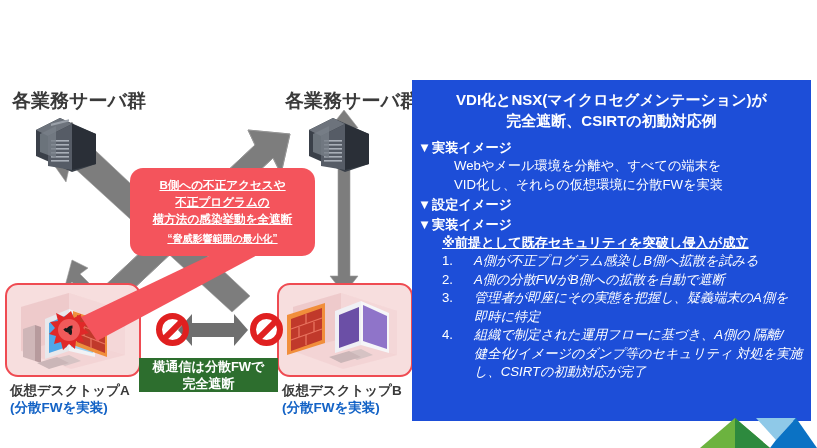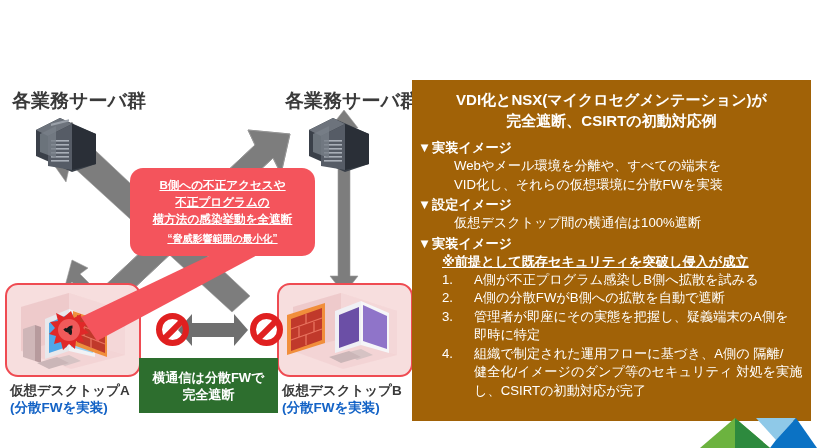--- a/index.html
+++ b/index.html
@@ -55,21 +55,21 @@
   .vd-label{
     position:absolute;font-size:13.5px;font-weight:bold;white-space:nowrap;line-height:17px;
   }
   .vd-label .l1{color:#3a3a3a;display:block;}
   .vd-label .l2{color:#1463c6;display:block;}
   #vdLabelA{left:10px;top:382px;}
   #vdLabelB{left:282px;top:382px;}
 
   
   .greenbox{
-    position:absolute;left:139px;top:358px;width:139px;height:55px;
+    position:absolute;left:139px;top:358px;width:139px;height:34px;
     background:#2d6e2e;color:#fff;font-weight:bold;font-size:13px;line-height:17px;
     text-align:center;display:flex;flex-direction:column;justify-content:center;
     z-index:7;
   }
   .greenbox span{display:block;white-space:nowrap;}
 
   
   .noentry{
     position:absolute;width:33px;height:33px;border-radius:50%;
     border:6px solid #e02020;box-sizing:border-box;background:transparent;z-index:8;
@@ -78,21 +78,21 @@
     content:"";position:absolute;left:50%;top:50%;
     width:26px;height:6px;background:#e02020;
     transform:translate(-50%,-50%) rotate(-45deg);
   }
   #noA{left:156px;top:313px;}
   #noB{left:250px;top:313px;}
 
   
   .bluepanel{
     position:absolute;left:412px;top:80px;width:399px;height:341px;
-    background:#a16207;color:#fff;box-sizing:border-box;
+    background:#1d4ed8;color:#fff;box-sizing:border-box;
     padding:9px 6px 0 6px;
   }
   .bp-title{
     text-align:center;font-weight:bold;font-size:15px;line-height:21px;margin:0 0 8px 0;
   }
   .bp-title span{display:block;white-space:nowrap;}
   .bp-sec{margin:0 0 2px 0;}
   .bp-head{font-size:13.2px;font-weight:bold;line-height:18px;white-space:nowrap;}
   .bp-head .tri{display:inline-block;margin-right:1px;}
   .bp-body{font-size:13.2px;line-height:18.5px;padding-left:36px;}
@@ -102,21 +102,21 @@
     text-decoration:underline;white-space:nowrap;
   }
   ol.bp-list{
     margin:0;padding:0 0 0 24px;list-style:none;
     font-size:13.2px;line-height:18.5px;
   }
   ol.bp-list li{
     position:relative;padding-left:32px;margin:0;
   }
   ol.bp-list li .num{position:absolute;left:0;top:0;width:24px;text-align:left;}
-  ol.bp-list li .txt span{display:block;white-space:nowrap;}
+  ol.bp-list li .txt span{display:block;white-space:nowrap;font-style:italic;}
 
   
   .deco{position:absolute;right:0;bottom:0;width:157px;height:30px;}
 </style>
 </head>
 <body>
 
 <div id="stage">
 
 
@@ -306,23 +306,20 @@
     <div class="bp-sec">
       <div class="bp-head"><span class="tri">▼</span><span>実装イメージ</span></div>
       <div class="bp-body">
         <span>Webやメール環境を分離や、すべての端末を</span>
         <span>VID化し、それらの仮想環境に分散FWを実装</span>
       </div>
     </div>
 
     <div class="bp-sec">
       <div class="bp-head"><span class="tri">▼</span><span>設定イメージ</span></div>
-      <div class="bp-body">
-        <span>仮想デスクトップ間の横通信は100%遮断</span>
-      </div>
     </div>
 
     <div class="bp-sec">
       <div class="bp-head"><span class="tri">▼</span><span>実装イメージ</span></div>
       <div class="bp-note">※前提として既存セキュリティを突破し侵入が成立</div>
       <ol class="bp-list">
         <li>
           <span class="num">1.</span>
           <span class="txt"><span>A側が不正プログラム感染しB側へ拡散を試みる</span></span>
         </li>

